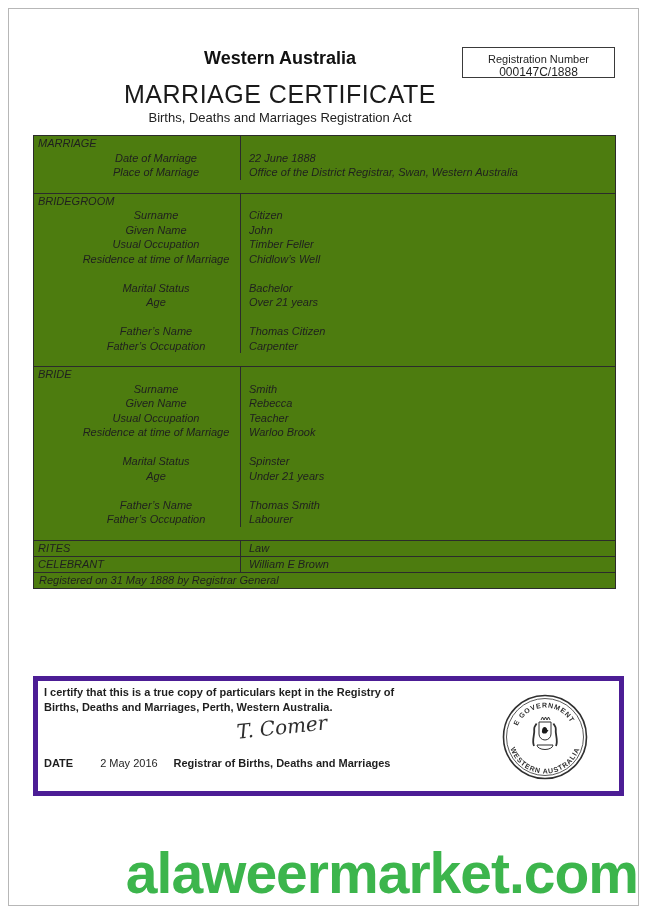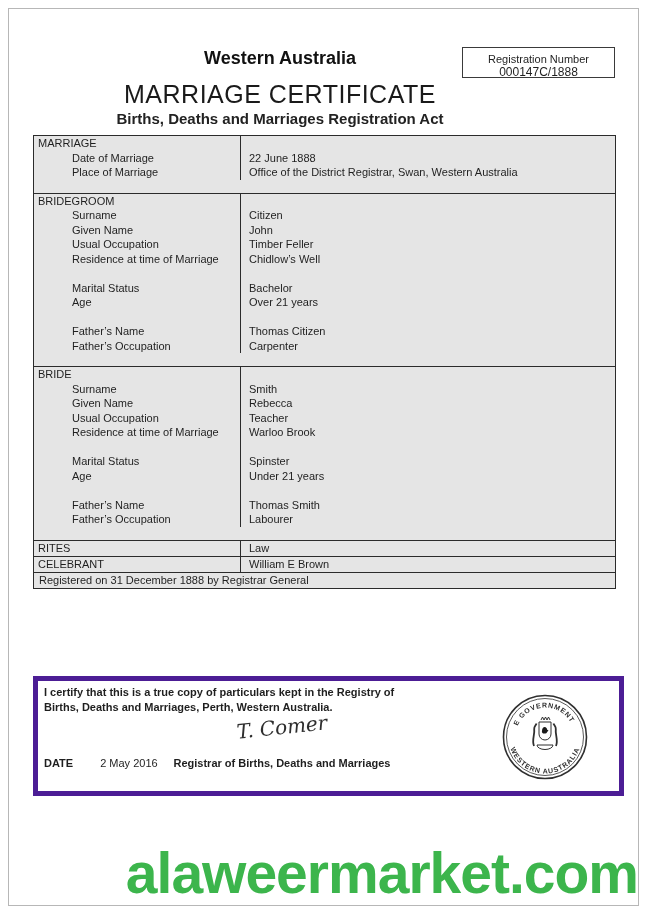--- a/index.html
+++ b/index.html
@@ -9,40 +9,40 @@
     font-family:"Liberation Sans",sans-serif;
   }
   .page-border{
     position:absolute;left:8px;top:8px;width:629px;height:896px;
     border:1px solid #b7b7b7;pointer-events:none;
   }
   
   .header{position:absolute;left:33px;top:0;width:494px;text-align:center;}
   .region-title{position:absolute;left:0;top:48px;width:100%;font-size:18px;font-weight:bold;color:#111;}
   .cert-title{position:absolute;left:0;top:80px;width:100%;font-size:25px;font-weight:400;letter-spacing:0.5px;color:#1a1a1a;}
-  .act-subtitle{position:absolute;left:0;top:110px;width:100%;font-size:15px;font-weight:bold;color:#222;}
+  .act-subtitle{position:absolute;left:0;top:110px;width:100%;font-size:13px;font-weight:normal;color:#222;}
   
   .reg-box{
     position:absolute;left:462px;top:47px;width:151px;height:29px;
     border:1px solid #3a3a3a;text-align:center;
   }
   .reg-label{font-size:11px;line-height:14px;margin-top:4px;}
   .reg-value{font-family:Liberation Sans, sans-serif;font-size:12px;line-height:13px;}
   
   .cert-table{
     position:absolute;left:33px;top:135px;width:581px;
-    border:1px solid #2b2b2b;background:#e5e5e5;font-size:11px;
+    border:1px solid #2b2b2b;background:#4d7c0f;font-size:11px;font-style:italic;
   }
   .t-row{display:flex;border-top:1px solid #2b2b2b;}
   .t-row:first-child{border-top:none;}
   .t-left{width:206px;border-right:1px solid #2b2b2b;flex-shrink:0;}
   .t-right{flex:1;padding-left:8px;min-width:0;}
   .t-line,.t-title{height:14.5px;line-height:14.5px;white-space:nowrap;}
   .t-title{padding-left:4px;}
-  .t-label{padding-left:38px;}
+  .t-label{padding-left:38px;text-align:center;}
   .t-padded{padding-bottom:13px;}
   .t-single .t-title,.t-single .t-line{height:15px;line-height:15px;}
   .t-full{display:block;}
   .t-fulltext{height:15px;line-height:15px;padding-left:5px;white-space:nowrap;}
   
   .certify-box{
     position:absolute;left:33px;top:676px;width:581px;height:110px;
     border:5px solid #4c1d95;font-size:11px;
   }
   .certify-line{position:absolute;left:6px;font-weight:bold;white-space:nowrap;}
@@ -159,21 +159,21 @@
     </div>
     <div class="t-row t-single">
       <div class="t-left">
         <div class="t-title">CELEBRANT</div>
       </div>
       <div class="t-right">
         <div class="t-line t-value">William E Brown</div>
       </div>
     </div>
     <div class="t-row t-full">
-      <div class="t-fulltext">Registered on 31 December 1888 by Registrar General</div>
+      <div class="t-fulltext">Registered on 31 May 1888 by Registrar General</div>
     </div>
   </div>
 
 <div class="certify-box">
   <div class="certify-line l1">I certify that this is a true copy of particulars kept in the Registry of</div>
   <div class="certify-line l2">Births, Deaths and Marriages, Perth, Western Australia.</div>
   <div class="signature">T. Comer</div>
   <div class="date-row">
     <span class="date-label">DATE</span><span class="date-value">2 May 2016</span>
   </div>

